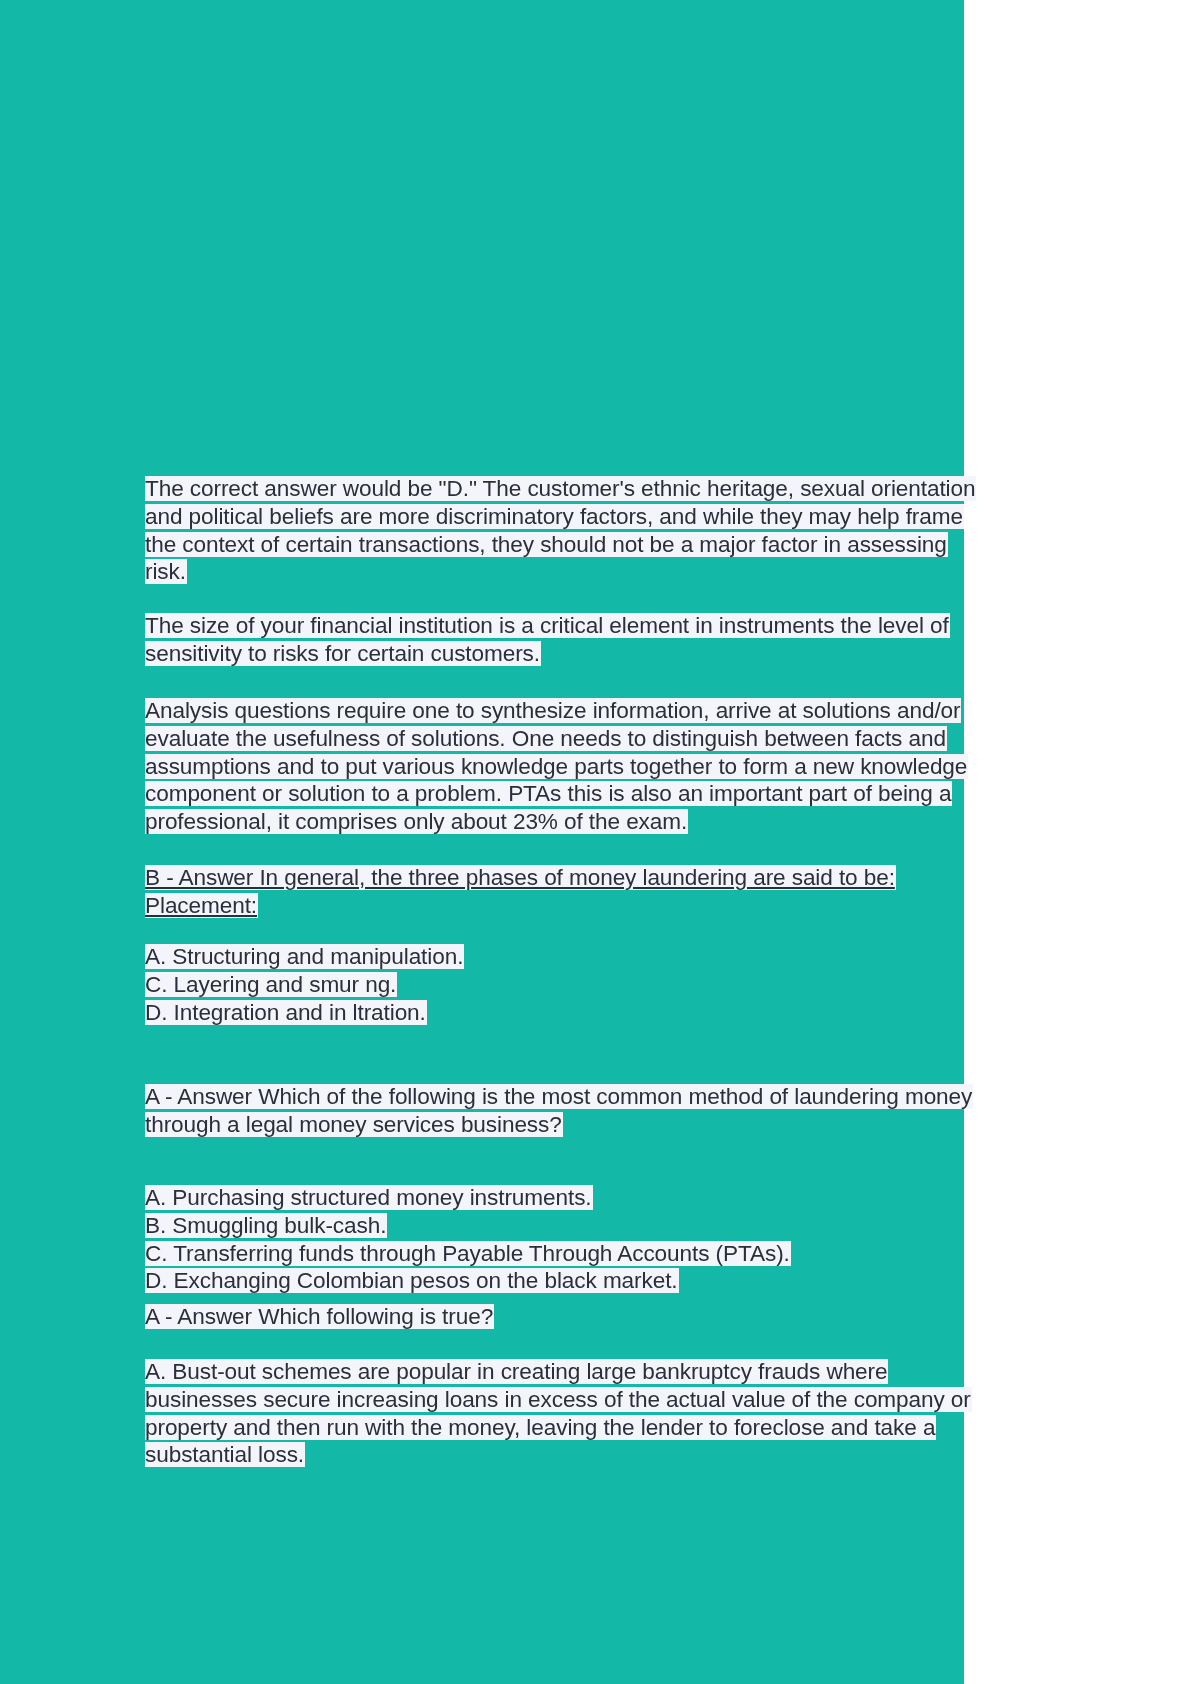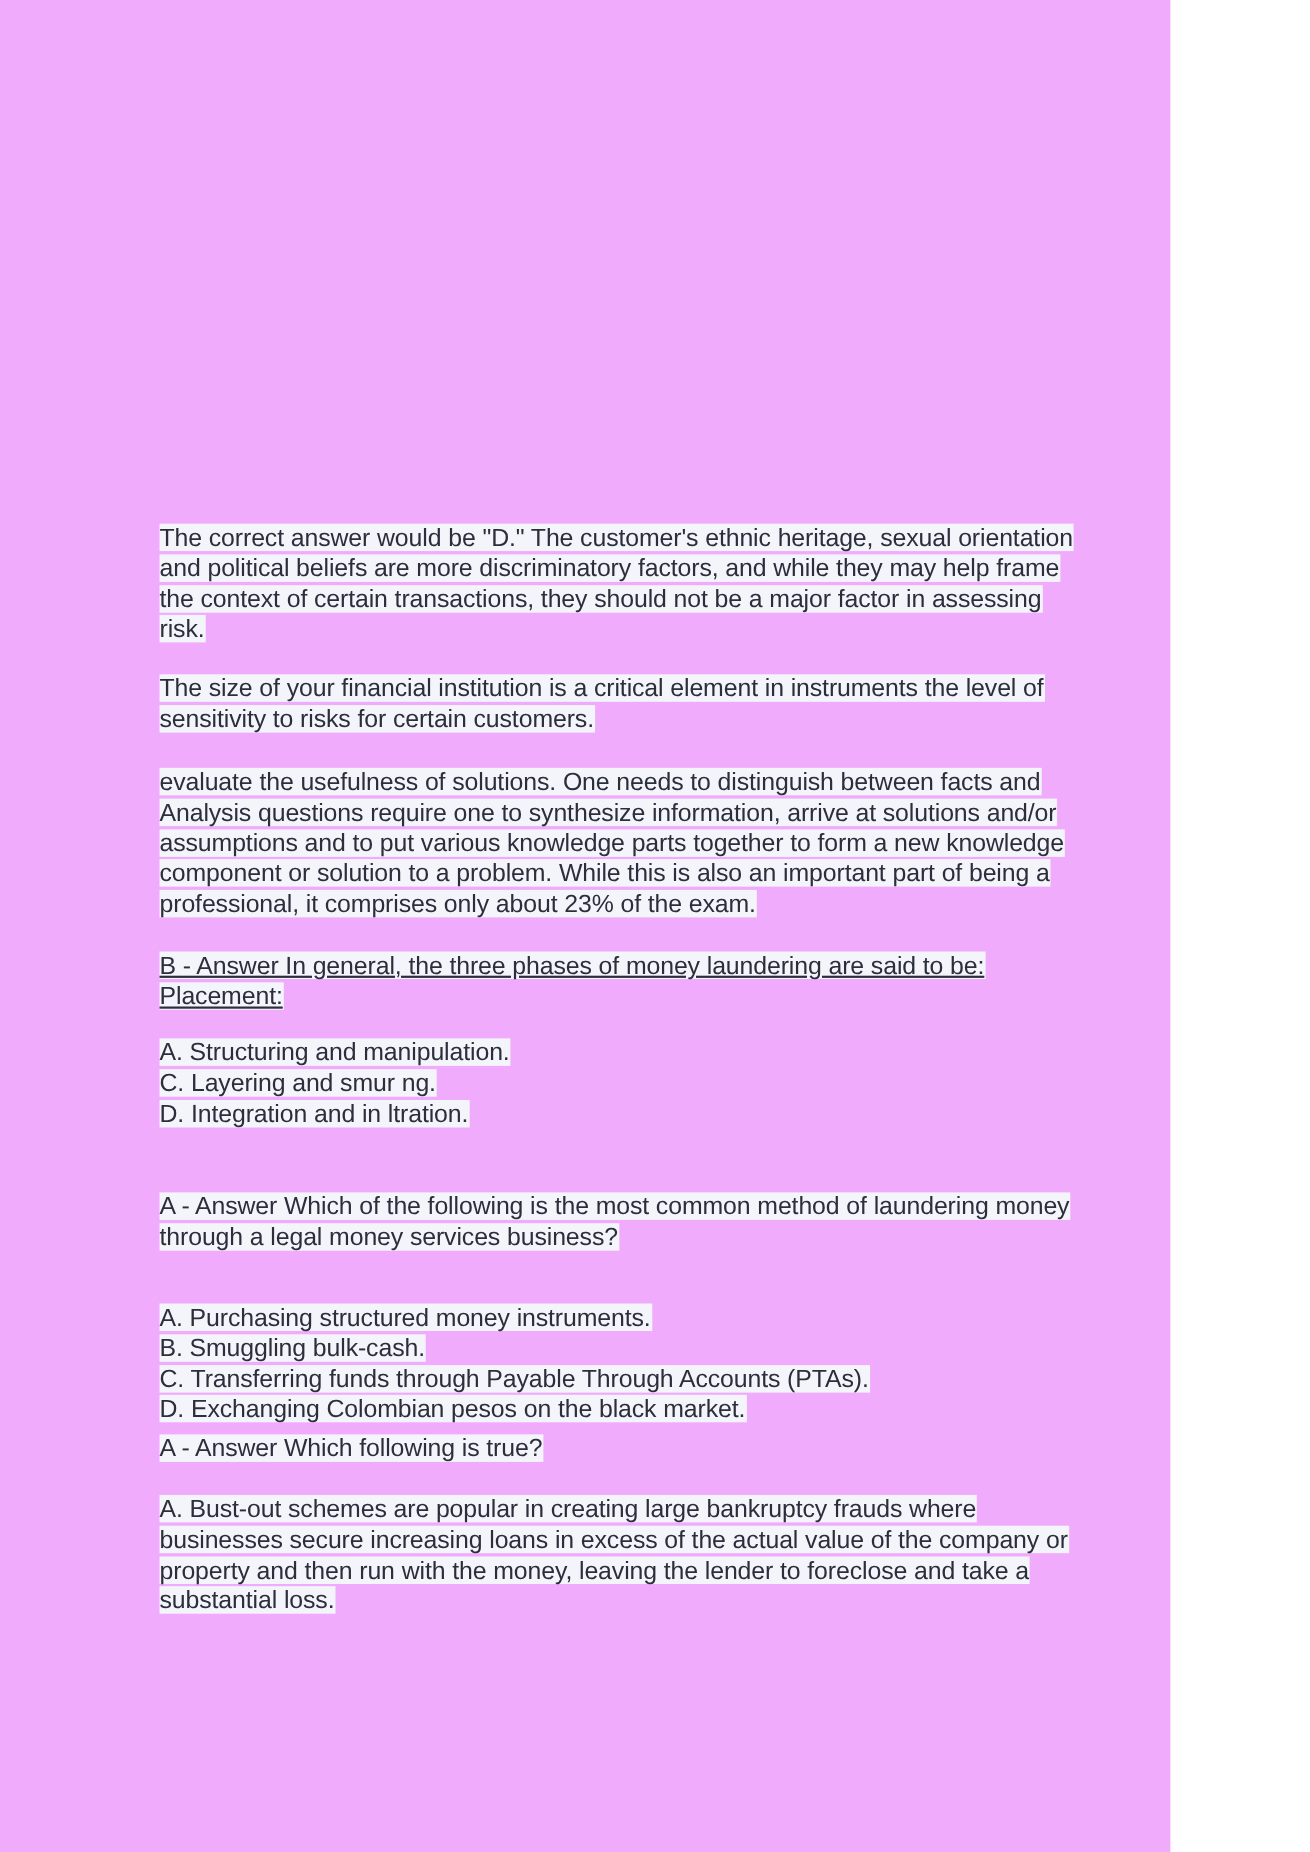--- a/index.html
+++ b/index.html
@@ -9,23 +9,23 @@
   }
   body {
     width: 1191px;
     height: 1684px;
     position: relative;
     overflow: hidden;
   }
   .page {
     position: absolute;
     left: 0; top: 0;
-    width: 1064px;
+    width: 964px;
     height: 1684px;
-    background: #f0abfc;
+    background: #14b8a6;
   }
   .block {
     position: absolute;
     left: 145px;
     width: 900px;
     font-family: "Liberation Sans", sans-serif;
     font-size: 22.6px;
     line-height: 27.8px;
     color: #2b2e3b;
   }
@@ -51,24 +51,24 @@
     <div class="line"><span>the context of certain transactions, they should not be a major factor in assessing</span></div>
     <div class="line"><span>risk.</span></div>
   </div>
 
   <div class="block" style="top:612px;">
     <div class="line"><span>The size of your financial institution is a critical element in instruments the level of</span></div>
     <div class="line"><span>sensitivity to risks for certain customers.</span></div>
   </div>
 
   <div class="block" style="top:697px;">
+    <div class="line"><span>Analysis questions require one to synthesize information, arrive at solutions and/or</span></div>
     <div class="line"><span>evaluate the usefulness of solutions. One needs to distinguish between facts and</span></div>
-    <div class="line"><span>Analysis questions require one to synthesize information, arrive at solutions and/or</span></div>
     <div class="line"><span>assumptions and to put various knowledge parts together to form a new knowledge</span></div>
-    <div class="line"><span>component or solution to a problem. While this is also an important part of being a</span></div>
+    <div class="line"><span>component or solution to a problem. PTAs this is also an important part of being a</span></div>
     <div class="line"><span>professional, it comprises only about 23% of the exam.</span></div>
   </div>
 
   <div class="block" style="top:864px;text-decoration:underline;">
     <div class="line"><span>B - Answer In general, the three phases of money laundering are said to be:</span></div>
     <div class="line"><span>Placement:</span></div>
   </div>
 
   <div class="block" style="top:943px;">
     <div class="line"><span>A. Structuring and manipulation.</span></div>

